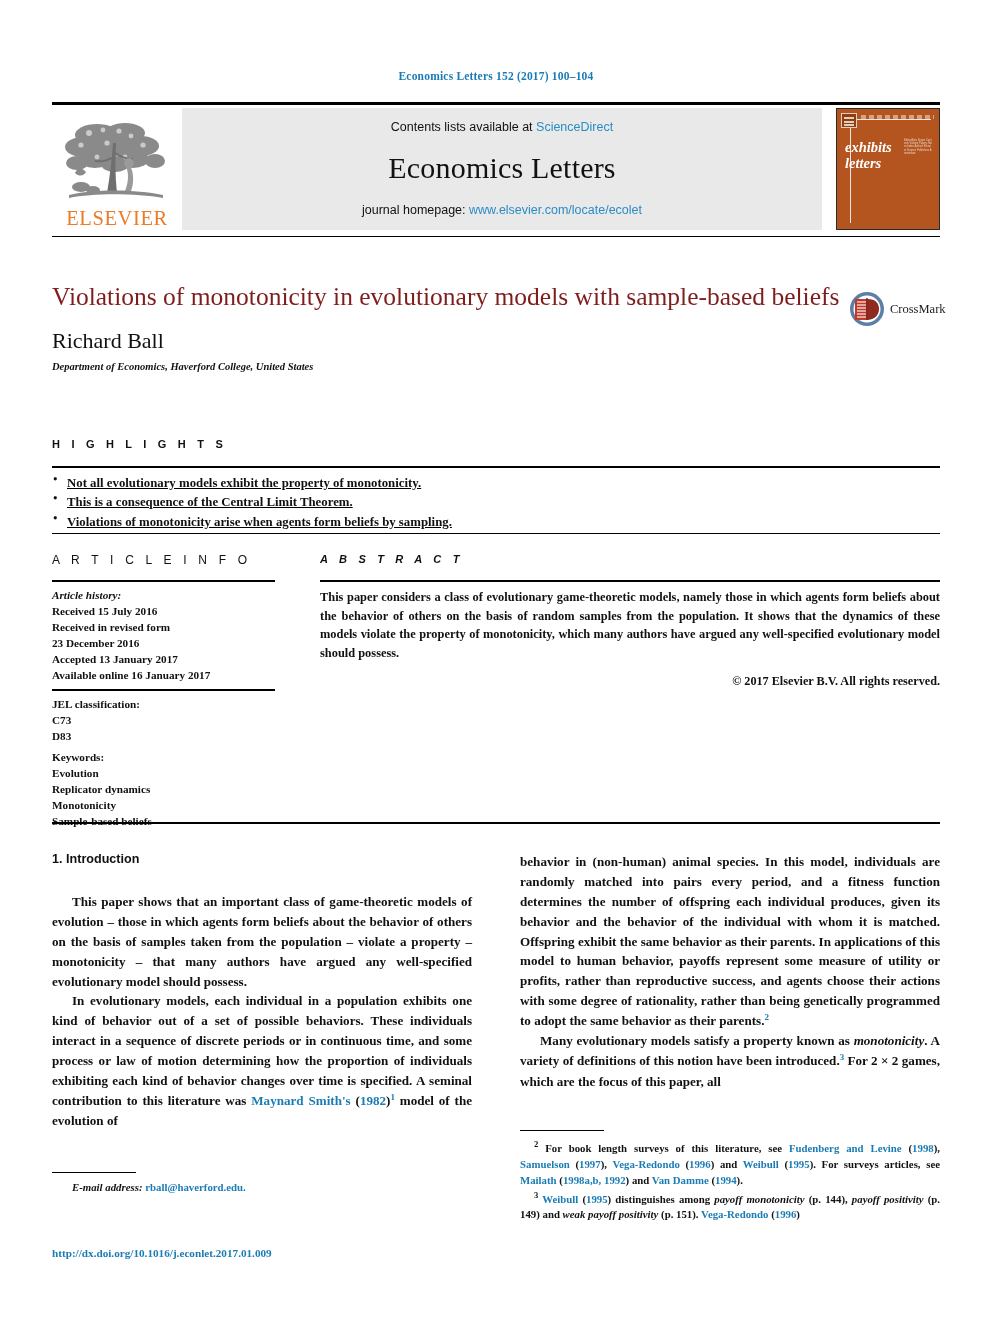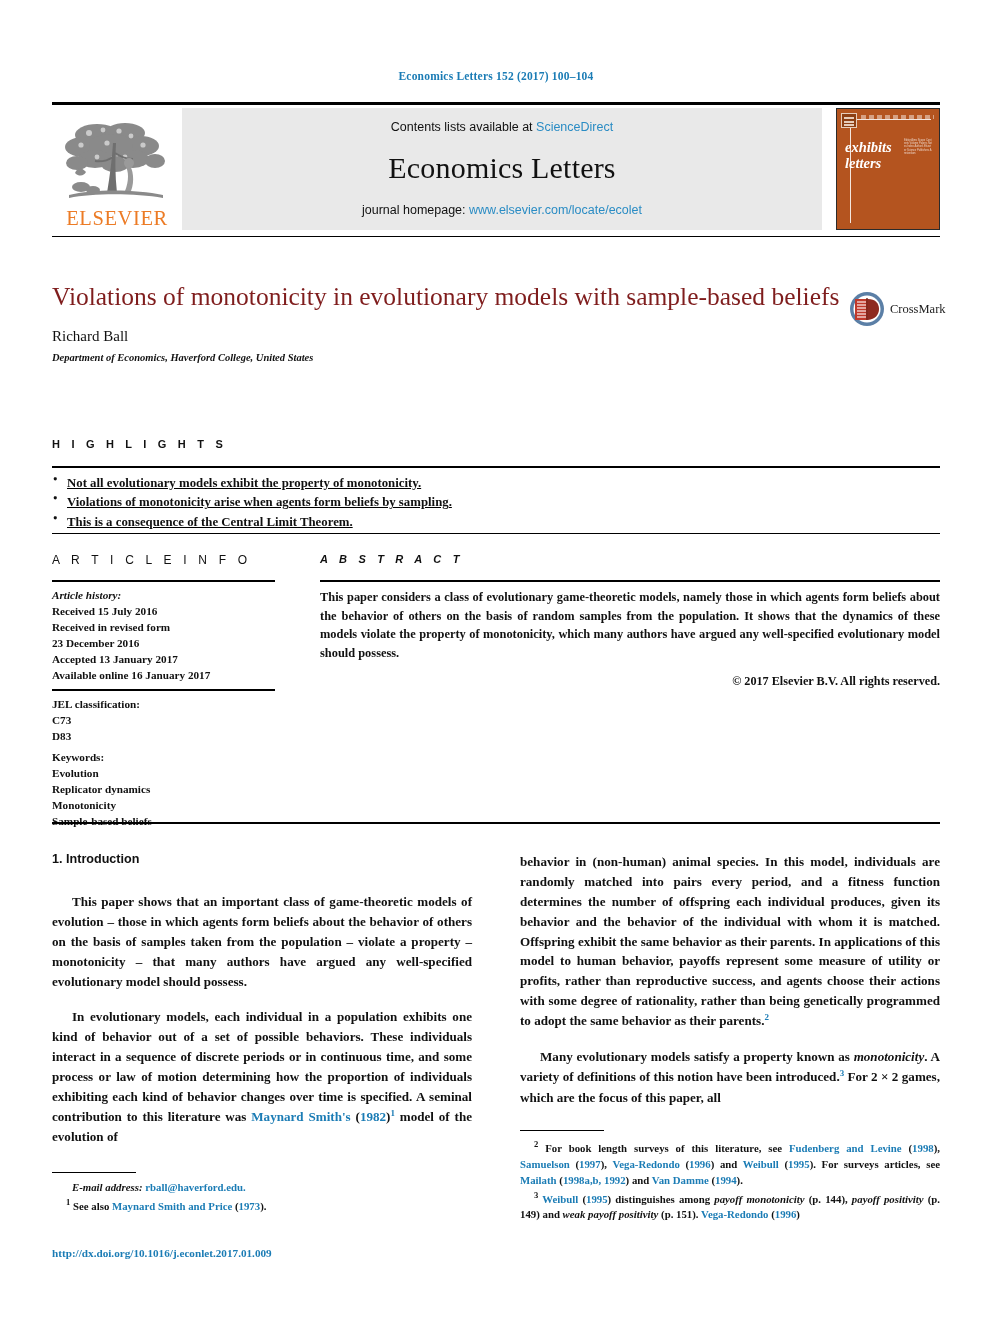--- a/index.html
+++ b/index.html
@@ -127,21 +127,21 @@
   .art-title {
     font-family: "Liberation Serif", serif;
     font-size: 25.5px;
     line-height: 1.16;
     color: #7f1d1d;
     margin: 0;
     font-weight: normal;
   }
   .authors {
     font-family: "Liberation Serif", serif;
-    font-size: 15px;
+    font-size: 22px;
     color: #111;
     margin: 16px 0 0 0;
     font-weight: normal;
   }
   .affil {
     font-family: "Liberation Serif", serif;
     font-style: italic; font-weight: bold;
     font-size: 10.5px;
     color: #111;
     margin: 7px 0 0 0;
@@ -256,21 +256,21 @@
     font-family: "Liberation Serif", serif;
     font-weight: bold;
     font-size: 13.1px;
     line-height: 1.52;
     text-align: justify;
     margin: 0;
     color: #111;
     text-indent: 20px;
     hyphens: none;
   }
-  .bp + .bp { margin-top: 16px; }
+  .bp + .bp { margin-top: 0; }
   a.cit { color: #1b7cb5; text-decoration: none; }
   sup.fn { color: #1b7cb5; font-weight: bold; font-size: 9px; }
 
   
   .fn-rule-left  { position: absolute; left: 52px;  top: 1172px; width: 84px; height: 1.4px; background:#000; }
   .fn-rule-right { position: absolute; left: 520px; top: 1130px; width: 84px; height: 1.4px; background:#000; }
 
   .fn-left {
     position: absolute; left: 52px; top: 1180px; width: 420px;
     font-family: "Liberation Serif", serif;
@@ -393,22 +393,22 @@
       </g>
       <path d="M19 8 v22" stroke="#6b2017" stroke-width="1.4"></path>
     </svg>
     <span class="cm-text">CrossMark</span>
   </div>
 
   <div class="hl-head">H I G H L I G H T S</div>
   <div class="sec-rule rule-hl"></div>
   <ul class="hl-list">
     <li>Not all evolutionary models exhibit the property of monotonicity.</li>
+    <li>This is a consequence of the Central Limit Theorem.</li>
     <li>Violations of monotonicity arise when agents form beliefs by sampling.</li>
-    <li>This is a consequence of the Central Limit Theorem.</li>
   </ul>
   <div class="sec-rule rule-hl-bot"></div>
 
   <div class="info-head">A R T I C L E   I N F O</div>
   <div class="abs-head">A B S T R A C T</div>
   <div class="sec-rule rule-info"></div>
   <div class="sec-rule rule-abs"></div>
 
   <div class="info-col">
     <div class="lbl">Article history:</div>
@@ -449,21 +449,20 @@
 
     <div class="col col-right">
       <p class="bp" style="text-indent:0"><span>behavior in (non-human) animal species. In this model, individuals are randomly matched into pairs every period, and a fitness function determines the number of offspring each individual produces, given its behavior and the behavior of the individual with whom it is matched. Offspring exhibit the same behavior as their parents. In applications of this model to human behavior, payoffs represent some measure of utility or profits, rather than reproductive success, and agents choose their actions with some degree of rationality, rather than being genetically programmed to adopt the same behavior as their parents.</span><sup class="fn">2</sup></p>
       <p class="bp"><span>Many evolutionary models satisfy a property known as </span><span class="it">monotonicity</span><span>. A variety of definitions of this notion have been introduced.</span><sup class="fn">3</sup><span> For 2 × 2 games, which are the focus of this paper, all</span></p>
     </div>
   </div>
 
   <div class="fn-rule-left"></div>
   <div class="fn-left">
     <div class="fn-email"><span class="lbl">E-mail address:</span> <a href="#">rball@haverford.edu.</a></div>
-    <div class="fn-item"><sup>1</sup> <span>See also </span><a class="cit" href="#">Maynard Smith and Price</a><span> (</span><a class="cit" href="#">1973</a><span>).</span></div>
   </div>
 
   <div class="imprint">
     <div><a href="#">http://dx.doi.org/10.1016/j.econlet.2017.01.009</a></div>
   </div>
 
   <div class="fn-rule-right"></div>
   <div class="fn-right">
     <div class="fn-item"><sup>2</sup> <span>For book length surveys of this literature, see </span><a class="cit" href="#">Fudenberg and Levine</a> (<a class="cit" href="#">1998</a>), <a class="cit" href="#">Samuelson</a> (<a class="cit" href="#">1997</a>), <a class="cit" href="#">Vega-Redondo</a> (<a class="cit" href="#">1996</a>)<span> and </span><a class="cit" href="#">Weibull</a> (<a class="cit" href="#">1995</a>)<span>. For surveys articles, see </span><a class="cit" href="#">Mailath</a> (<a class="cit" href="#">1998a,b, 1992</a>)<span> and </span><a class="cit" href="#">Van Damme</a> (<a class="cit" href="#">1994</a>).</div>
     <div class="fn-item"><sup>3</sup> <a class="cit" href="#">Weibull</a> (<a class="cit" href="#">1995</a>)<span> distinguishes among </span><span class="it">payoff monotonicity</span><span> (p. 144), </span><span class="it">payoff positivity</span><span> (p. 149) and </span><span class="it">weak payoff positivity</span><span> (p. 151). </span><a class="cit" href="#">Vega-Redondo</a> (<a class="cit" href="#">1996</a>)</div>

